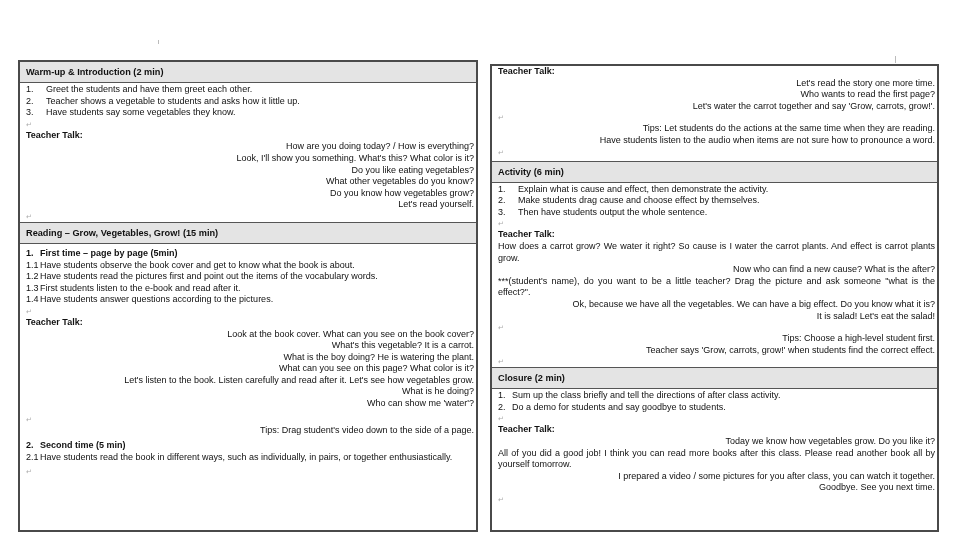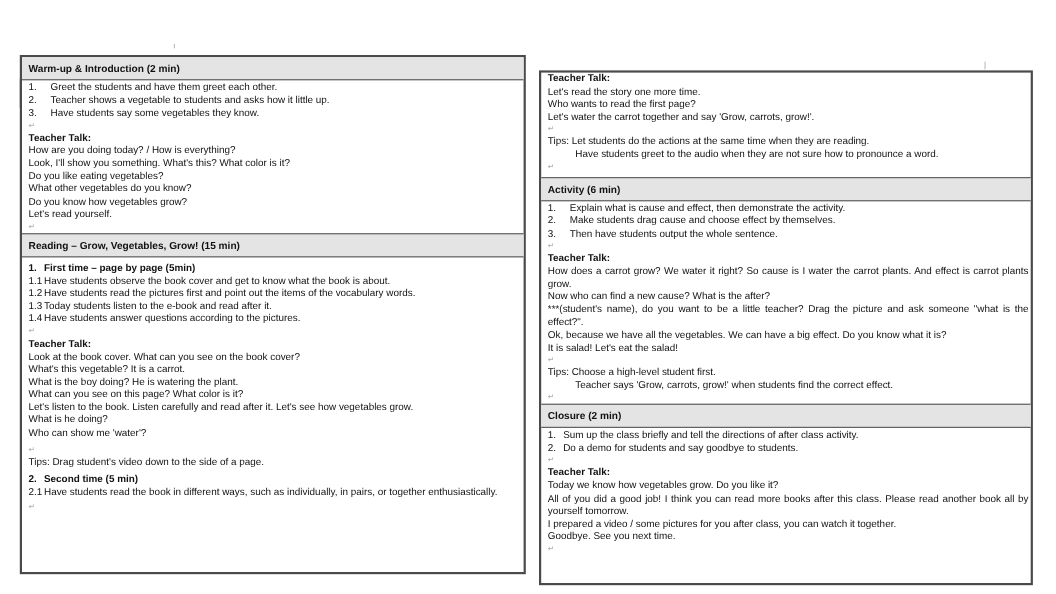--- a/index.html
+++ b/index.html
@@ -2,31 +2,31 @@
 <html><head>
 <meta charset="utf-8">
 <style>
   html, body { margin:0; padding:0; background:#ffffff; }
   body { width:960px; height:540px; position:relative; overflow:hidden;
          font-family:"Liberation Sans", sans-serif; color:#111; }
   .title-box { position:absolute; left:18px; top:36px; width:136px; height:26px;
     background:#bef264; border:2px solid #555; box-sizing:border-box;
     font-weight:bold; font-size:10px; line-height:22px; padding-left:6px;margin-top:36px; }
   .panel { position:absolute; border:2px solid #4a4a4a; box-sizing:border-box; background:#fff; }
-  .left { left:18px; top:50px; width:460px; height:472px; }
+  .left { left:18px; top:60px; width:460px; height:472px; }
   .right { left:490px; top:64px; width:449px; height:468px; }
   .sec-h { background:#e4e4e4; font-weight:bold; font-size:9.2px; height:20px; line-height:20px;
     padding-left:6px; border-bottom:1px solid #555; }
   .sec-h.top-border { border-top:1px solid #555; }
   .body { padding:1px 2px 0 6px; font-size:9px; line-height:11.6px; }
   .ol-item { display:flex; }
   .ol-num { width:20px; flex:none; }
   .bold { font-weight:bold; }
   .para-mark { color:#aaa; font-size:7px; height:11px; line-height:11px; }
-  .line { white-space:nowrap; }
+  .line { white-space:nowrap;text-align:right; }
   .wrap { white-space:normal; text-align:justify; }
   .indent { padding-left:25px; }
   .sub-num { width:14px; flex:none; }
   .sub-item { display:flex; }
   .ruler-tick { position:absolute; width:1px; background:#bbb; }
 </style>
 </head>
 <body>
 
 <div class="title-box"><span>Teaching Procedure</span></div>
@@ -67,21 +67,21 @@
     <div class="sub-item">
         <span class="sub-num">1.1</span>
         <span>Have students observe the book cover and get to know what the book is about.</span>
       </div>
     <div class="sub-item">
         <span class="sub-num">1.2</span>
         <span>Have students read the pictures first and point out the items of the vocabulary words.</span>
       </div>
     <div class="sub-item">
         <span class="sub-num">1.3</span>
-        <span>Today students listen to the e-book and read after it.</span>
+        <span>First students listen to the e-book and read after it.</span>
       </div>
     <div class="sub-item">
         <span class="sub-num">1.4</span>
         <span>Have students answer questions according to the pictures.</span>
       </div>
     <div class="para-mark">↵</div>
     <div class="bold">Teacher Talk:</div>
     <div class="line">Look at the book cover. What can you see on the book cover?</div>
     <div class="line">What's this vegetable? It is a carrot.</div>
     <div class="line">What is the boy doing? He is watering the plant.</div>
@@ -104,21 +104,21 @@
 </div>
 
 <div class="panel right">
   <div class="body" style="padding-top:0;">
     <div class="bold">Teacher Talk:</div>
     <div class="line">Let's read the story one more time.</div>
     <div class="line">Who wants to read the first page?</div>
     <div class="line">Let's water the carrot together and say 'Grow, carrots, grow!'.</div>
     <div class="para-mark">↵</div>
     <div class="line">Tips: Let students do the actions at the same time when they are reading.</div>
-    <div class="line indent">Have students greet to the audio when they are not sure how to pronounce a word.</div>
+    <div class="line indent">Have students listen to the audio when items are not sure how to pronounce a word.</div>
     <div class="para-mark" style="margin-bottom:3px">↵</div>
   </div>
   <div class="sec-h top-border">Activity (6 min)</div>
   <div class="body">
     <div class="ol-item">
         <span class="ol-num">1.</span>
         <span>Explain what is cause and effect, then demonstrate the activity.</span>
       </div>
     <div class="ol-item">
         <span class="ol-num">2.</span>

